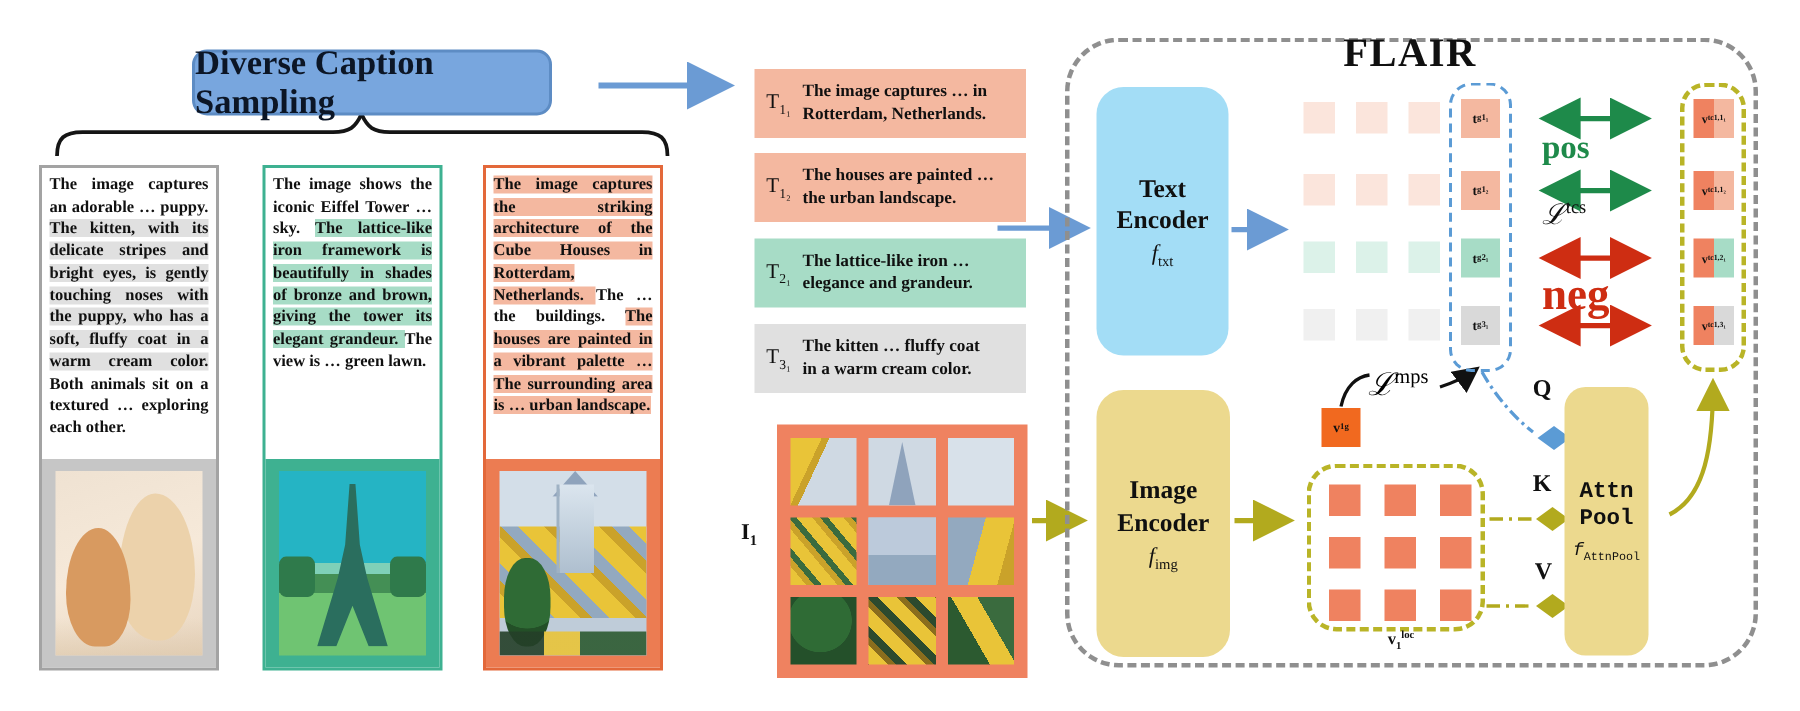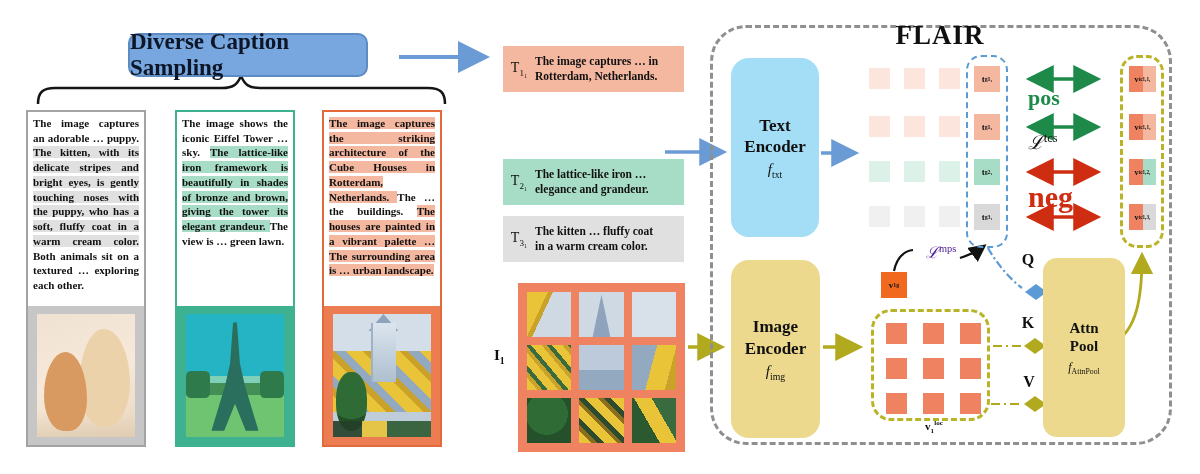--- a/index.html
+++ b/index.html
@@ -83,21 +83,21 @@
     border:3px dashed var(--dash_gray);border-radius:36px;}
   .flair-title{position:absolute;left:855px;top:20px;width:170px;text-align:center;
     font-weight:bold;font-size:27px;letter-spacing:1px;color:#101010;}
 
   
   .enc{position:absolute;display:flex;flex-direction:column;align-items:center;justify-content:center;border-radius:18px;}
   .enc .l1,.enc .l2{font-weight:bold;font-size:17px;color:#101010;line-height:1.25;}
   .enc .fn{font-size:15px;margin-top:4px;color:#101010;}
   .txt-enc{left:731px;top:58px;width:88px;height:179px;background:var(--light_blue);}
   .img-enc{left:731px;top:260px;width:89px;height:178px;background:var(--khaki);}
-  .attn-pool{left:1043px;top:258px;width:82px;height:179px;background:var(--khaki);border-radius:14px;}
+  .attn-pool{left:1043px;top:258px;width:56px;height:179px;background:var(--khaki);border-radius:14px;font-family:Liberation Mono, monospace;}
   .attn-pool .l1,.attn-pool .l2{font-size:15px;}
   .attn-pool .fn{font-size:12px;}
 
   
   .fade{position:absolute;width:21px;height:21px;}
   .f1{left:869px;} .f2{left:904px;} .f3{left:939px;}
   .fr1{top:68px;} .fr2{top:116px;} .fr3{top:161px;} .fr4{top:206px;}
   .fade.salmon{background:var(--salmon_faded);} .fade.teal{background:var(--teal_faded);} .fade.gray{background:var(--gray_faded);}
   .tok{position:absolute;width:26px;height:26px;display:flex;align-items:center;justify-content:center;
     font-weight:bold;font-size:9px;color:#101010;}
@@ -111,21 +111,21 @@
   .tg-dash{position:absolute;left:966px;top:55px;width:42px;height:193px;
     border:2px dashed var(--dash_blue);border-radius:15px;}
   .vtc-dash{position:absolute;left:1120px;top:55px;width:44px;height:193px;
     border:3px dashed var(--olive_dash);border-radius:17px;}
 
   
   .pair-lab{position:absolute;left:1028px;width:70px;text-align:left;}
   .pos-lab{top:85px;color:var(--green);font-size:22px;font-weight:600;}
   .neg-lab{top:180px;color:var(--red);font-size:30px;font-weight:600;}
   .tcs-lab{top:129px;color:#101010;font-size:19px;}
-  .mps-lab{position:absolute;left:912px;top:241px;width:58px;text-align:center;font-size:16px;color:#4c1d95;}
+  .mps-lab{position:absolute;left:912px;top:241px;width:58px;font-size:21px;color:#000000;}
 
   
   .qkv{position:absolute;width:28px;text-align:center;font-weight:bold;font-size:16px;color:#101010;}
   .q-lab{left:1014px;top:251px;} .k-lab{left:1014px;top:314px;} .v-lab{left:1015px;top:373px;}
 
   
   .v1g{position:absolute;left:881px;top:272px;width:26px;height:26px;background:var(--orange_vivid);
     display:flex;align-items:center;justify-content:center;font-weight:bold;font-size:9px;color:#101010;}
   .vloc-dash{position:absolute;left:871px;top:309px;width:119px;height:112px;
     border:3px dashed var(--olive_dash);border-radius:20px;
@@ -217,20 +217,24 @@
         <div class="pc-bush"></div>
         <div class="pc-bottom"></div>
       </div>
     </div>
   </div>
 
   <div class="t-row salmon" style="top:46px">
     <span class="t-label">T<sub>1₁</sub></span>
     <span class="t-text">The image captures … in Rotterdam, Netherlands.</span>
   </div>
+  <div class="t-row salmon" style="top:102px">
+    <span class="t-label">T<sub>1₂</sub></span>
+    <span class="t-text">The houses are painted … the urban landscape.</span>
+  </div>
   <div class="t-row teal" style="top:159px">
     <span class="t-label">T<sub>2₁</sub></span>
     <span class="t-text">The lattice-like iron … elegance and grandeur.</span>
   </div>
   <div class="t-row gray" style="top:216px">
     <span class="t-label">T<sub>3₁</sub></span>
     <span class="t-text">The kitten … fluffy coat in a warm cream color.</span>
   </div>
 
   <span class="i1-label">I<sub>1</sub></span>

